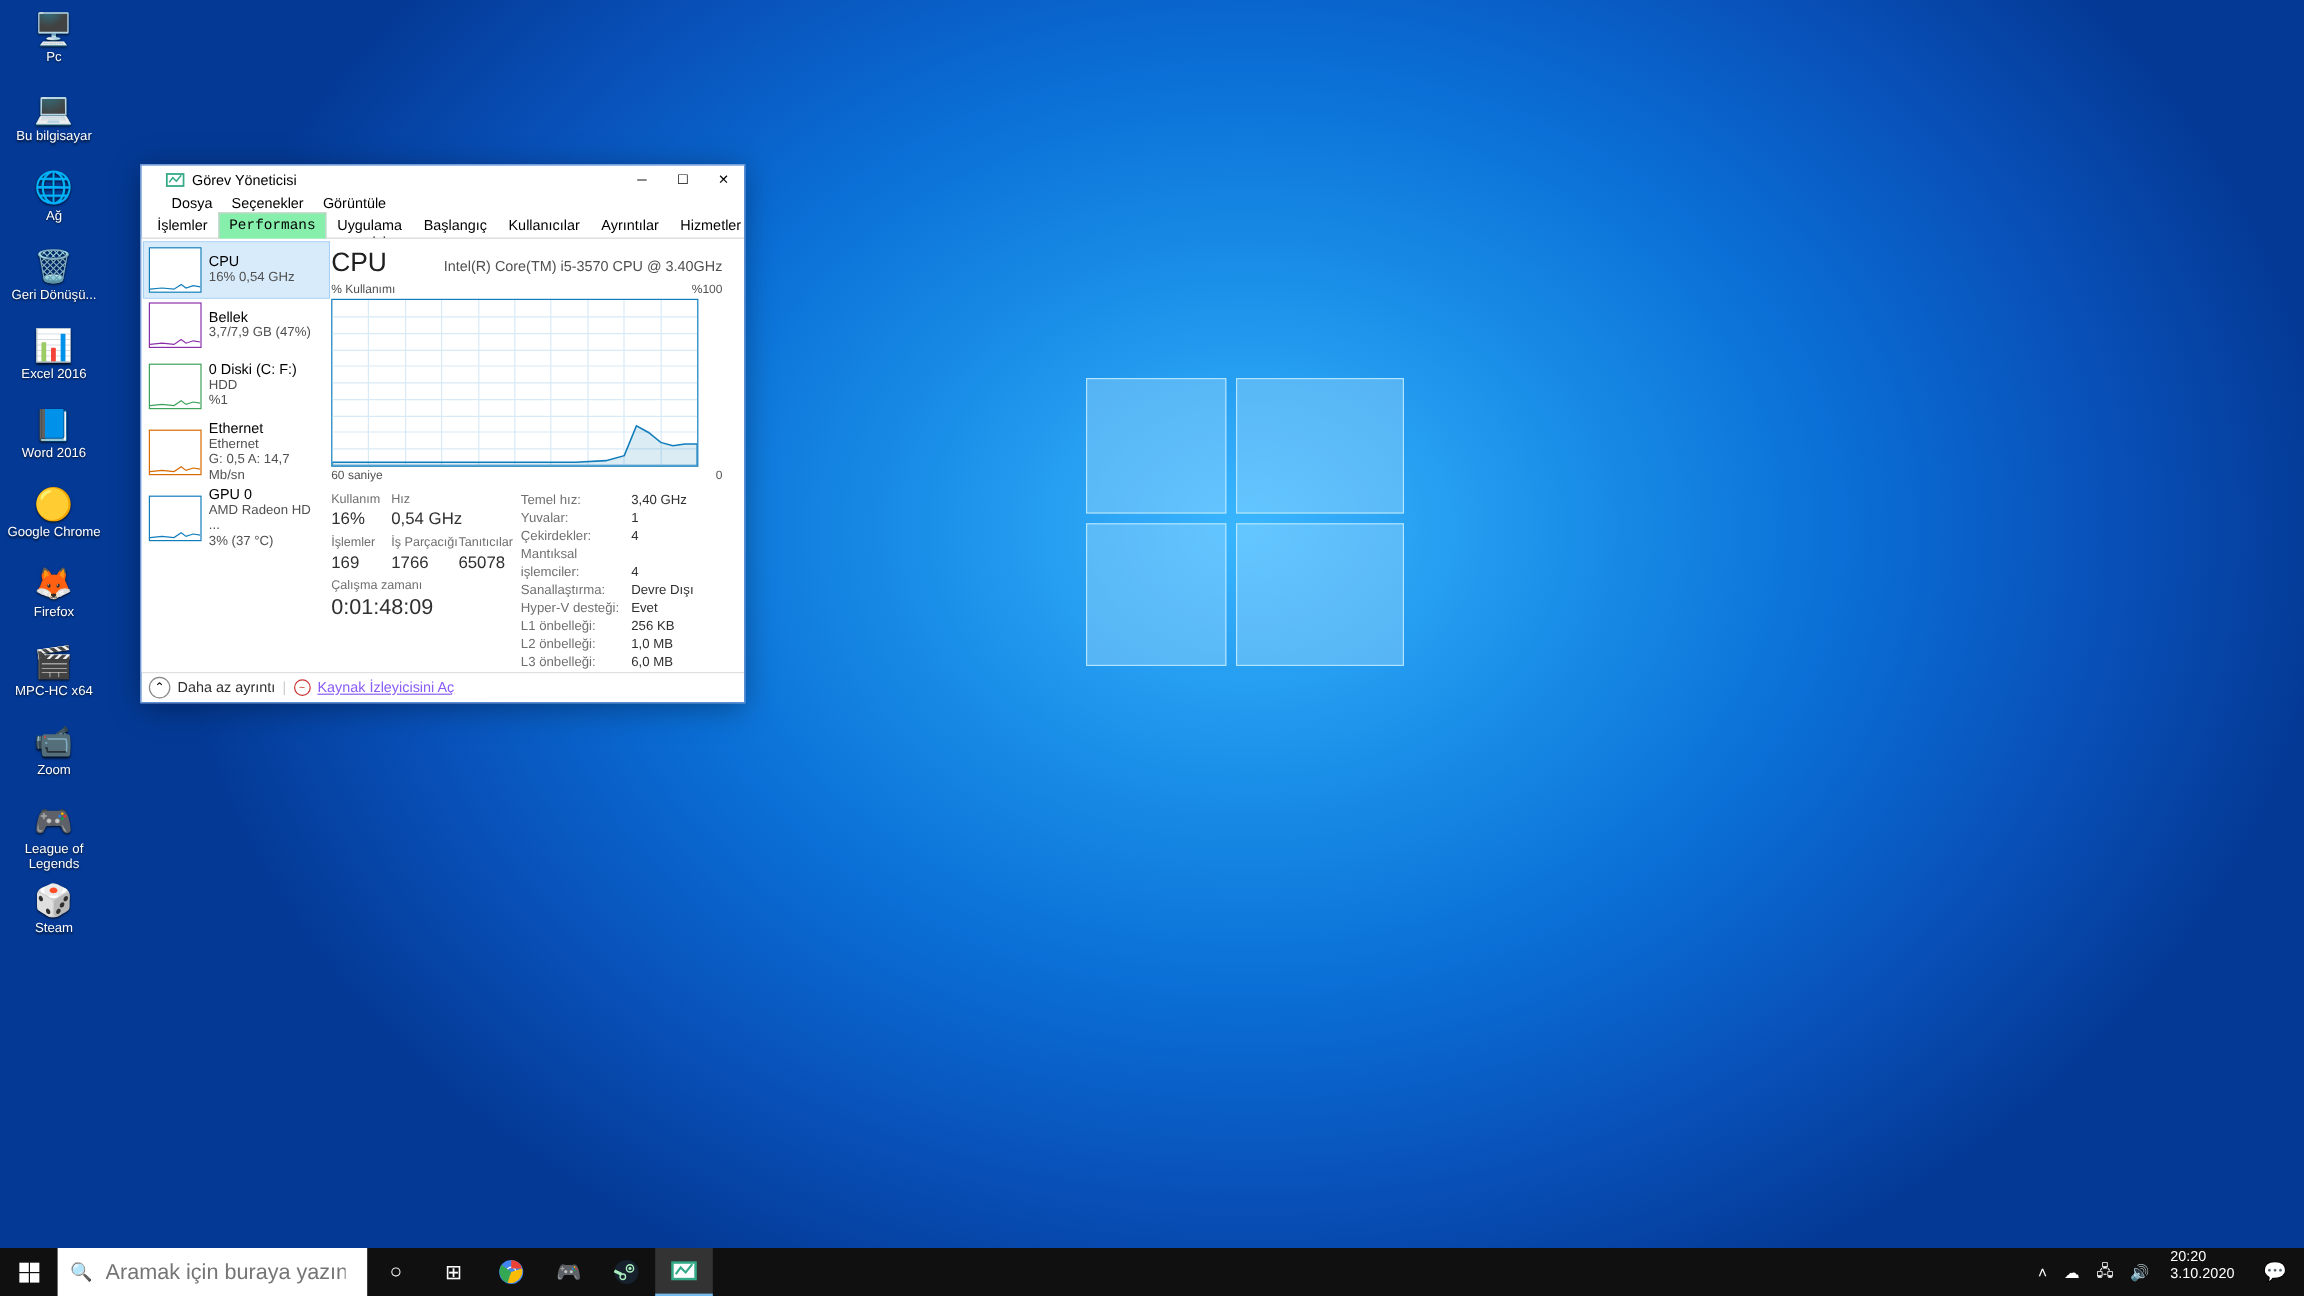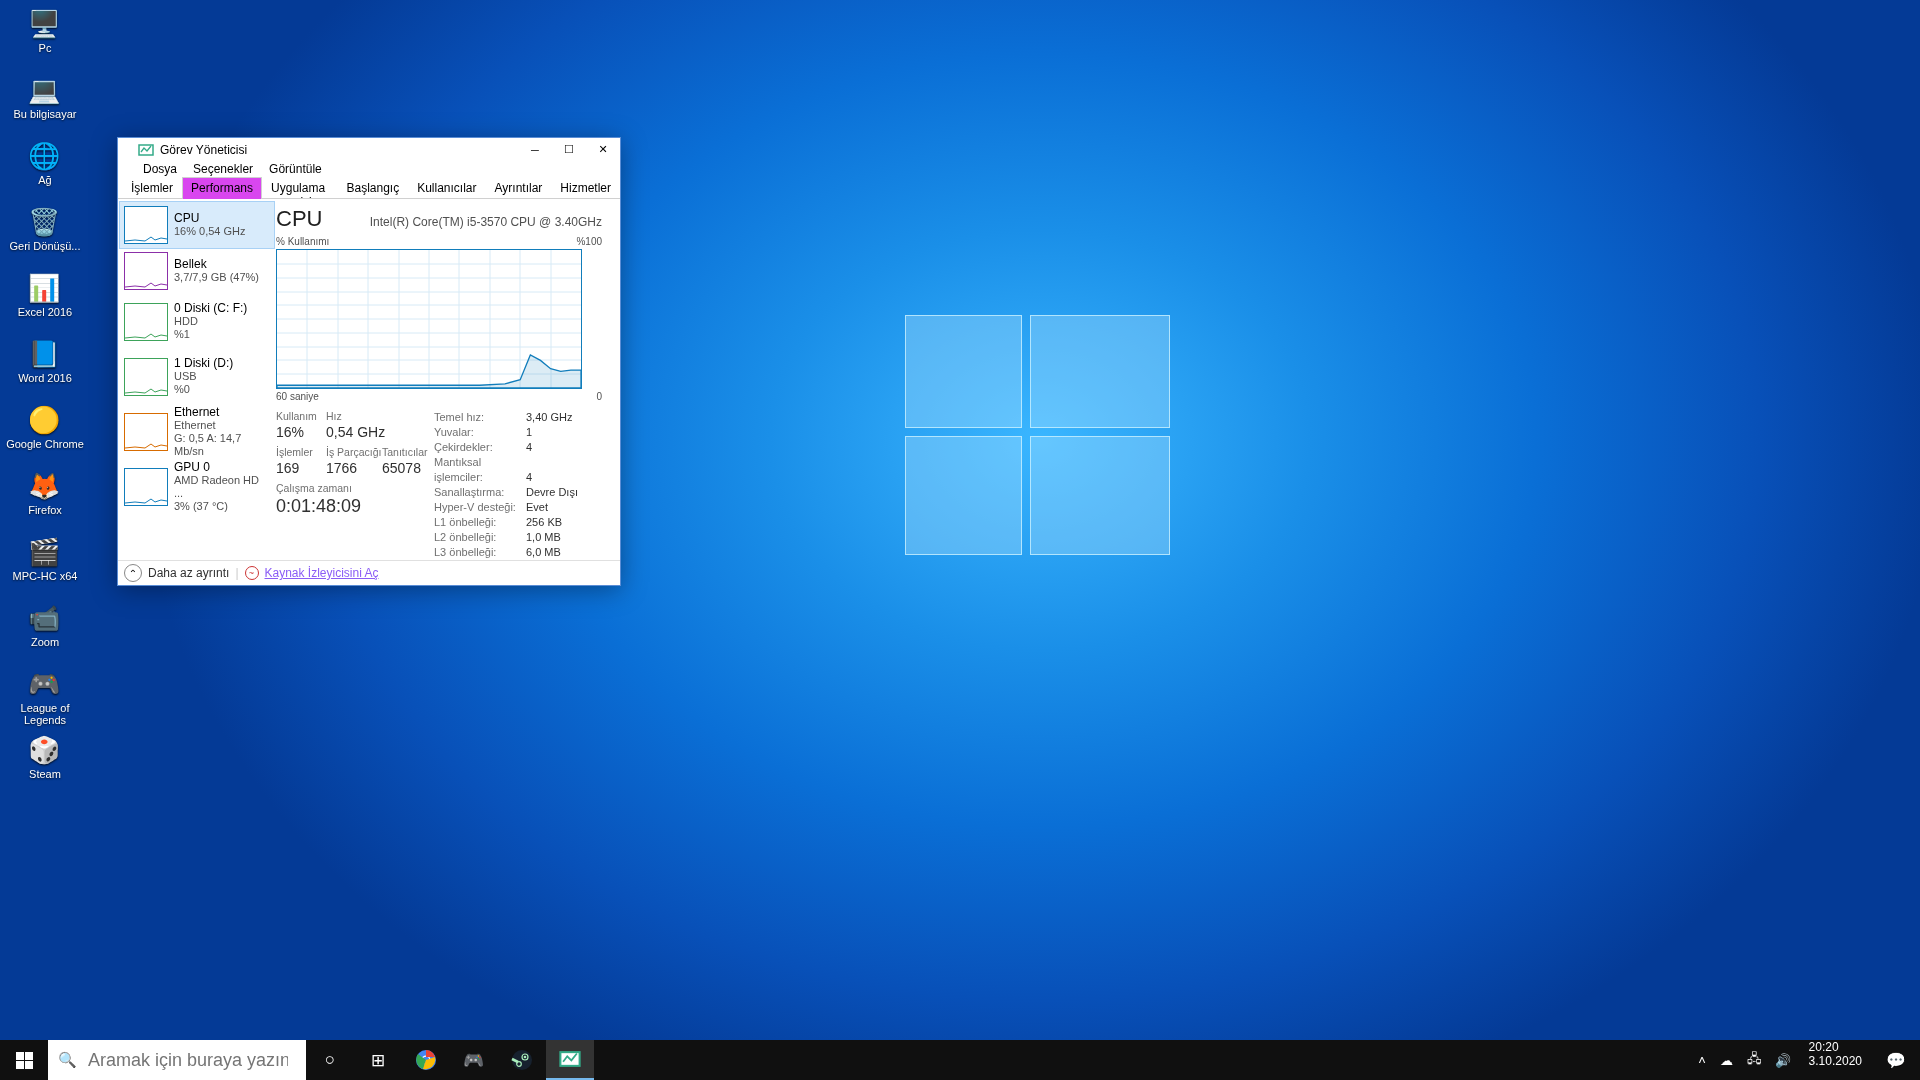--- a/index.html
+++ b/index.html
@@ -29,21 +29,21 @@
   display:flex; flex-direction:column;
 }
 .tm .titlebar { height:23px; display:flex; align-items:center; padding-left:20px; font-size:12px; color:#000; }
 .tm .titlebar .tticon { width:16px; height:16px; margin-right:6px; }
 .tm .titlebar .tttext { flex:1; }
 .tm .titlebar .tbtn { width:34px; height:23px; display:flex; align-items:center; justify-content:center; cursor:pointer; font-size:11px; color:#000; }
 .tm .menubar { height:19px; display:flex; font-size:12px; color:#000; padding-left:17px; gap:0; }
 .tm .menubar .mitem { padding:1px 8px; cursor:pointer; }
 .tm .tabs { height:22px; display:flex; font-size:12px; border-bottom:1px solid #d0d0d0; padding-left:4px; }
 .tm .tabs .tab { padding:3px 8px 2px; cursor:pointer; color:#000; border:1px solid transparent; border-bottom:none; }
-.tm .tabs .tab.active { border-color:#d0d0d0; background:#d946ef; margin-bottom:-1px; }
+.tm .tabs .tab.active { border-color:#d0d0d0; background:#86efac; margin-bottom:-1px;font-family:Liberation Mono, monospace; }
 .tm .body { flex:1; display:flex; background:#fff; }
 .tm .sidebar { width:158px; padding:3px 2px; overflow:hidden; }
 .tm .sidebar .sitem { height:46px; display:flex; align-items:center; gap:6px; padding:3px 4px; cursor:pointer; }
 .tm .sidebar .sitem.tall { height:55px; }
 .tm .sidebar .sitem.selected { background:#d8ebfb; outline:1px solid #a8d1f5; }
 .tm .sidebar .sitem .sicon { width:44px; height:38px; border:1px solid; background:#fff; position:relative; flex-shrink:0; }
 .tm .sidebar .sitem .sicon .spark { position:absolute; bottom:0; left:0; right:0; }
 .tm .sidebar .sitem .stext { font-size:11px; line-height:13px; color:#505050; }
 .tm .sidebar .sitem .stext .stitle { font-size:12px; color:#000; }
 .tm .detail { flex:1; padding:7px 18px 0 0; font-size:12px; color:#505050; }
@@ -208,32 +208,20 @@
               <polyline points="0,34 10,33 20,34 26,30 30,33 36,31 42,32" fill="none" stroke="#3da35a" stroke-width="1"></polyline>
             </svg>
           </div>
           <div class="stext">
             <div class="stitle">0 Diski (C: F:)</div>
             <div>HDD</div>
             <div>%1</div>
           </div>
         </div>
         <div class="sitem tall">
-          <div class="sicon" style="border-color: rgb(61, 163, 90);">
-            <svg class="spark" width="42" height="36" viewBox="0 0 42 36">
-              <polyline points="0,34 10,33 20,34 26,30 30,33 36,31 42,32" fill="none" stroke="#3da35a" stroke-width="1"></polyline>
-            </svg>
-          </div>
-          <div class="stext">
-            <div class="stitle">1 Diski (D:)</div>
-            <div>USB</div>
-            <div>%0</div>
-          </div>
-        </div>
-        <div class="sitem tall">
           <div class="sicon" style="border-color: rgb(215, 107, 0);">
             <svg class="spark" width="42" height="36" viewBox="0 0 42 36">
               <polyline points="0,34 10,33 20,34 26,30 30,33 36,31 42,32" fill="none" stroke="#d76b00" stroke-width="1"></polyline>
             </svg>
           </div>
           <div class="stext">
             <div class="stitle">Ethernet</div>
             <div>Ethernet</div>
             <div>G: 0,5 A: 14,7 Mb/sn</div>
           </div>

